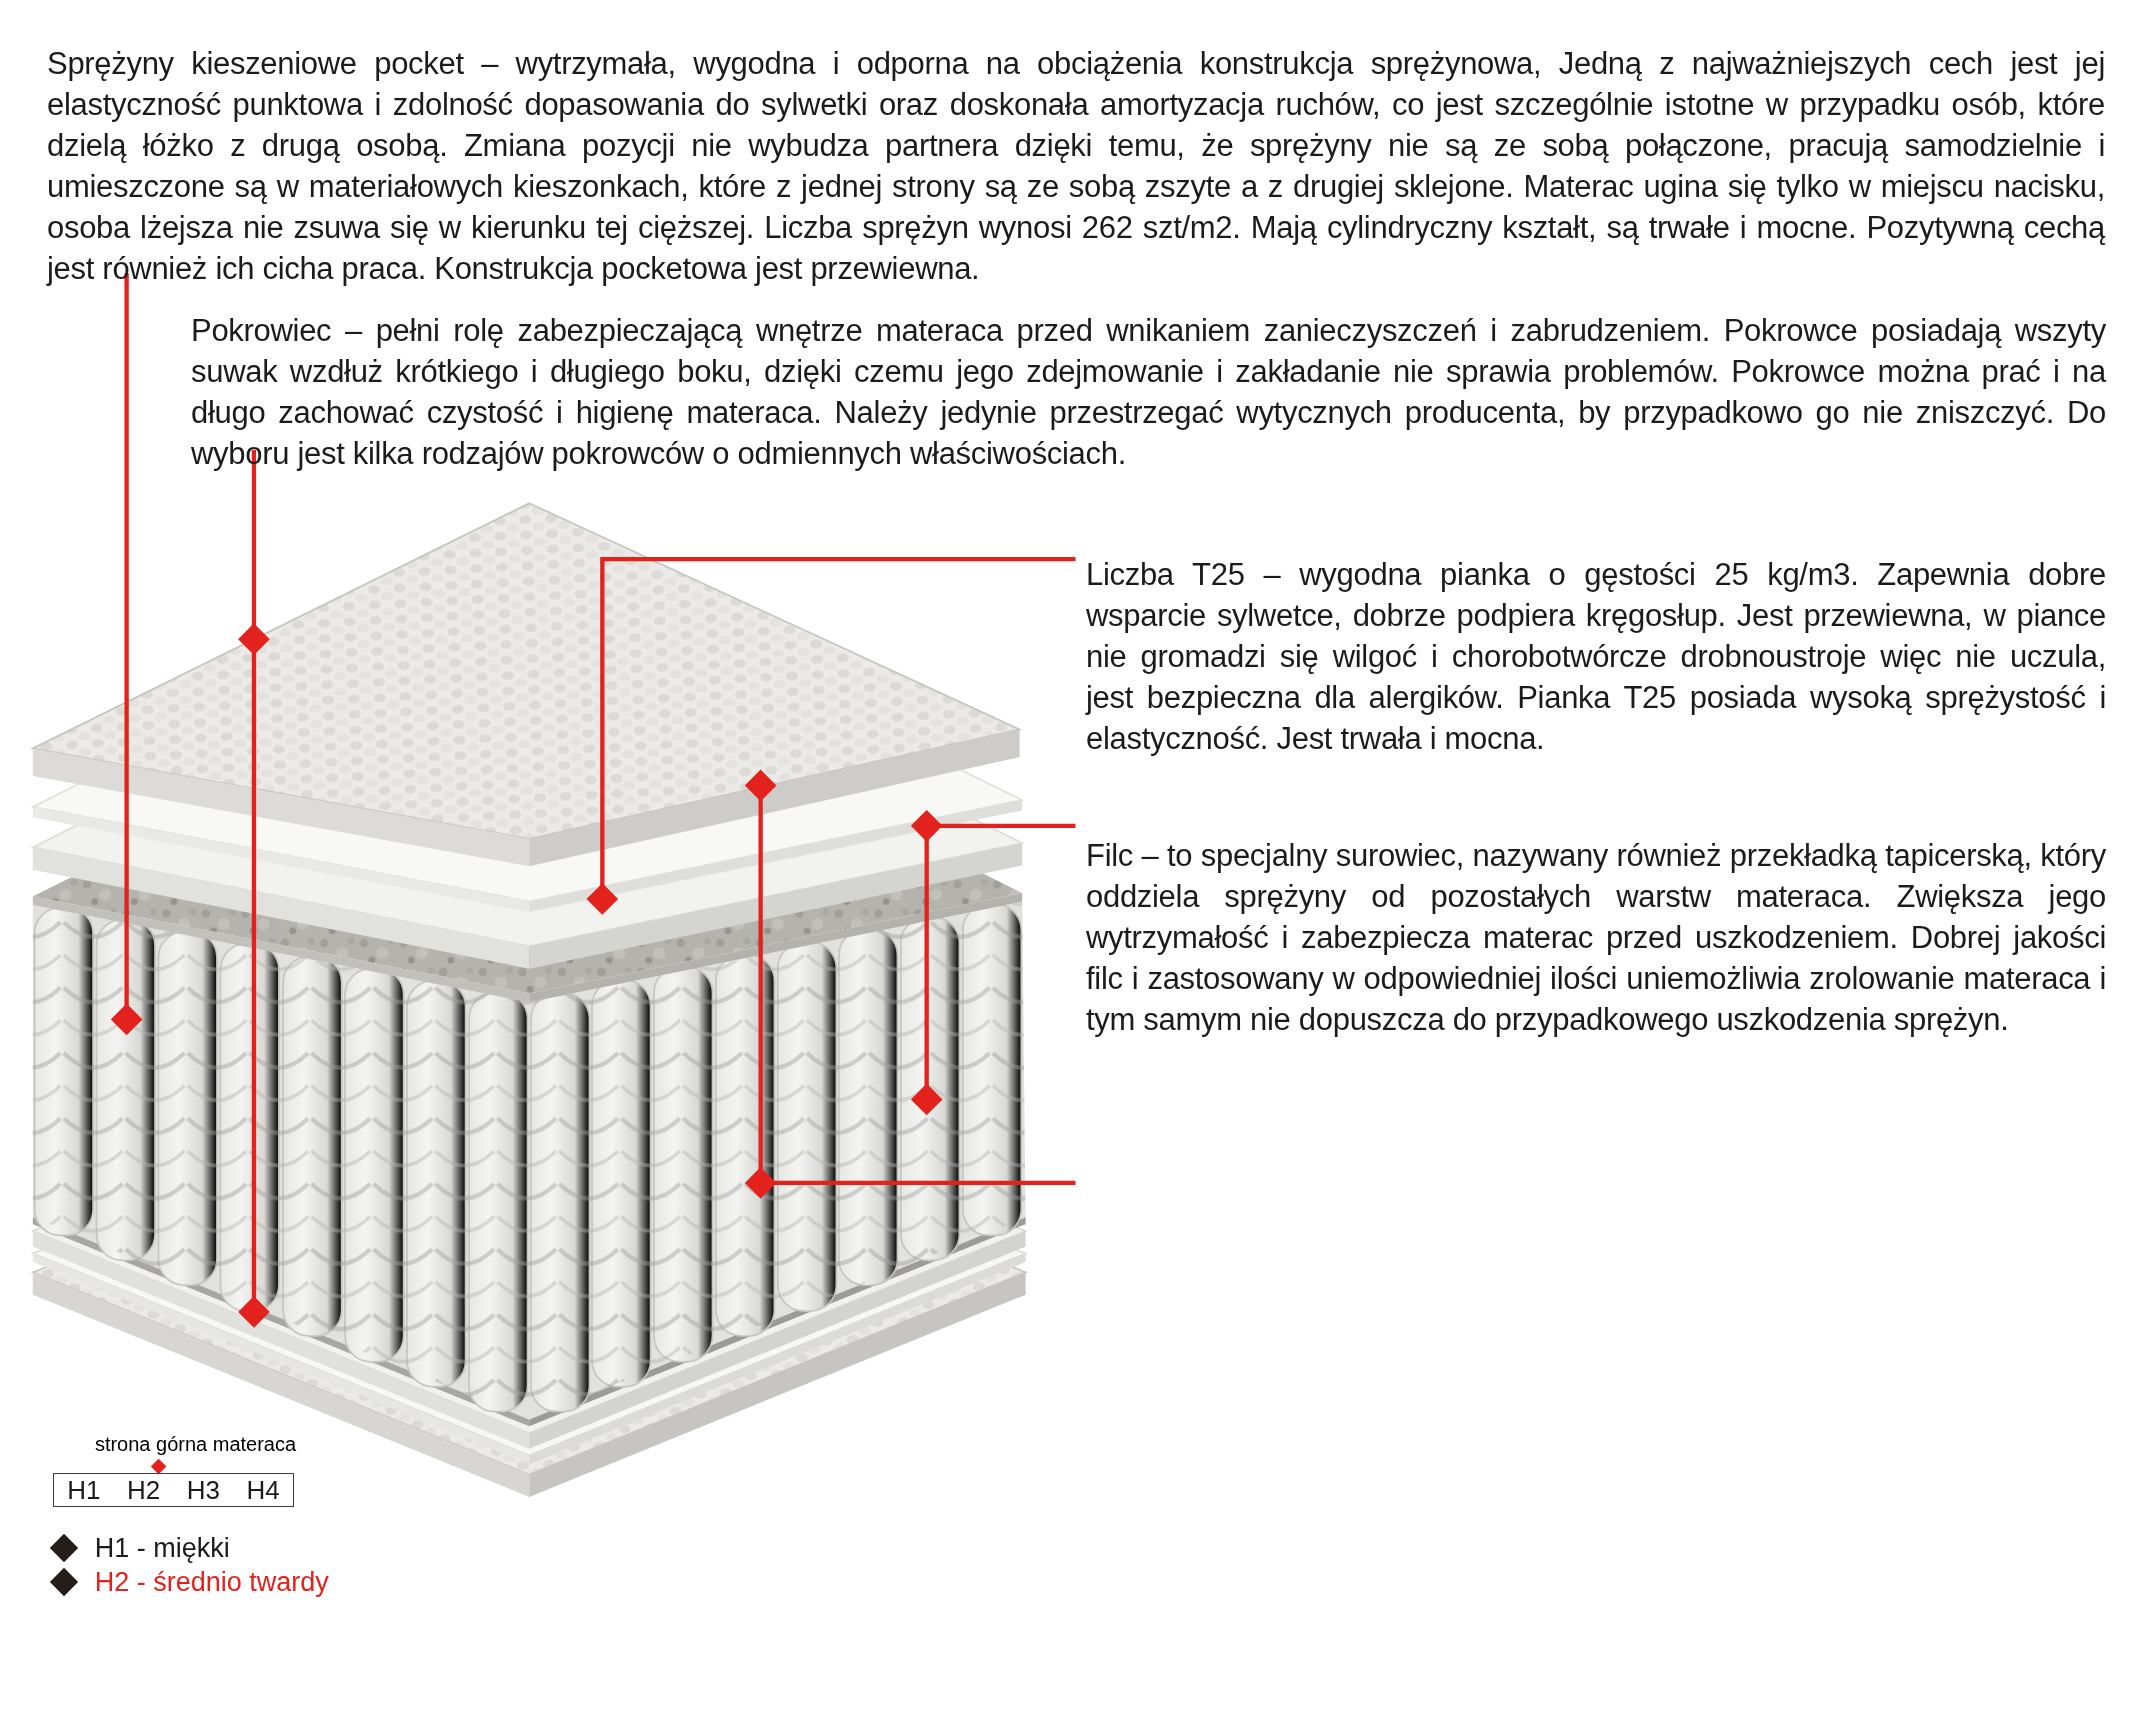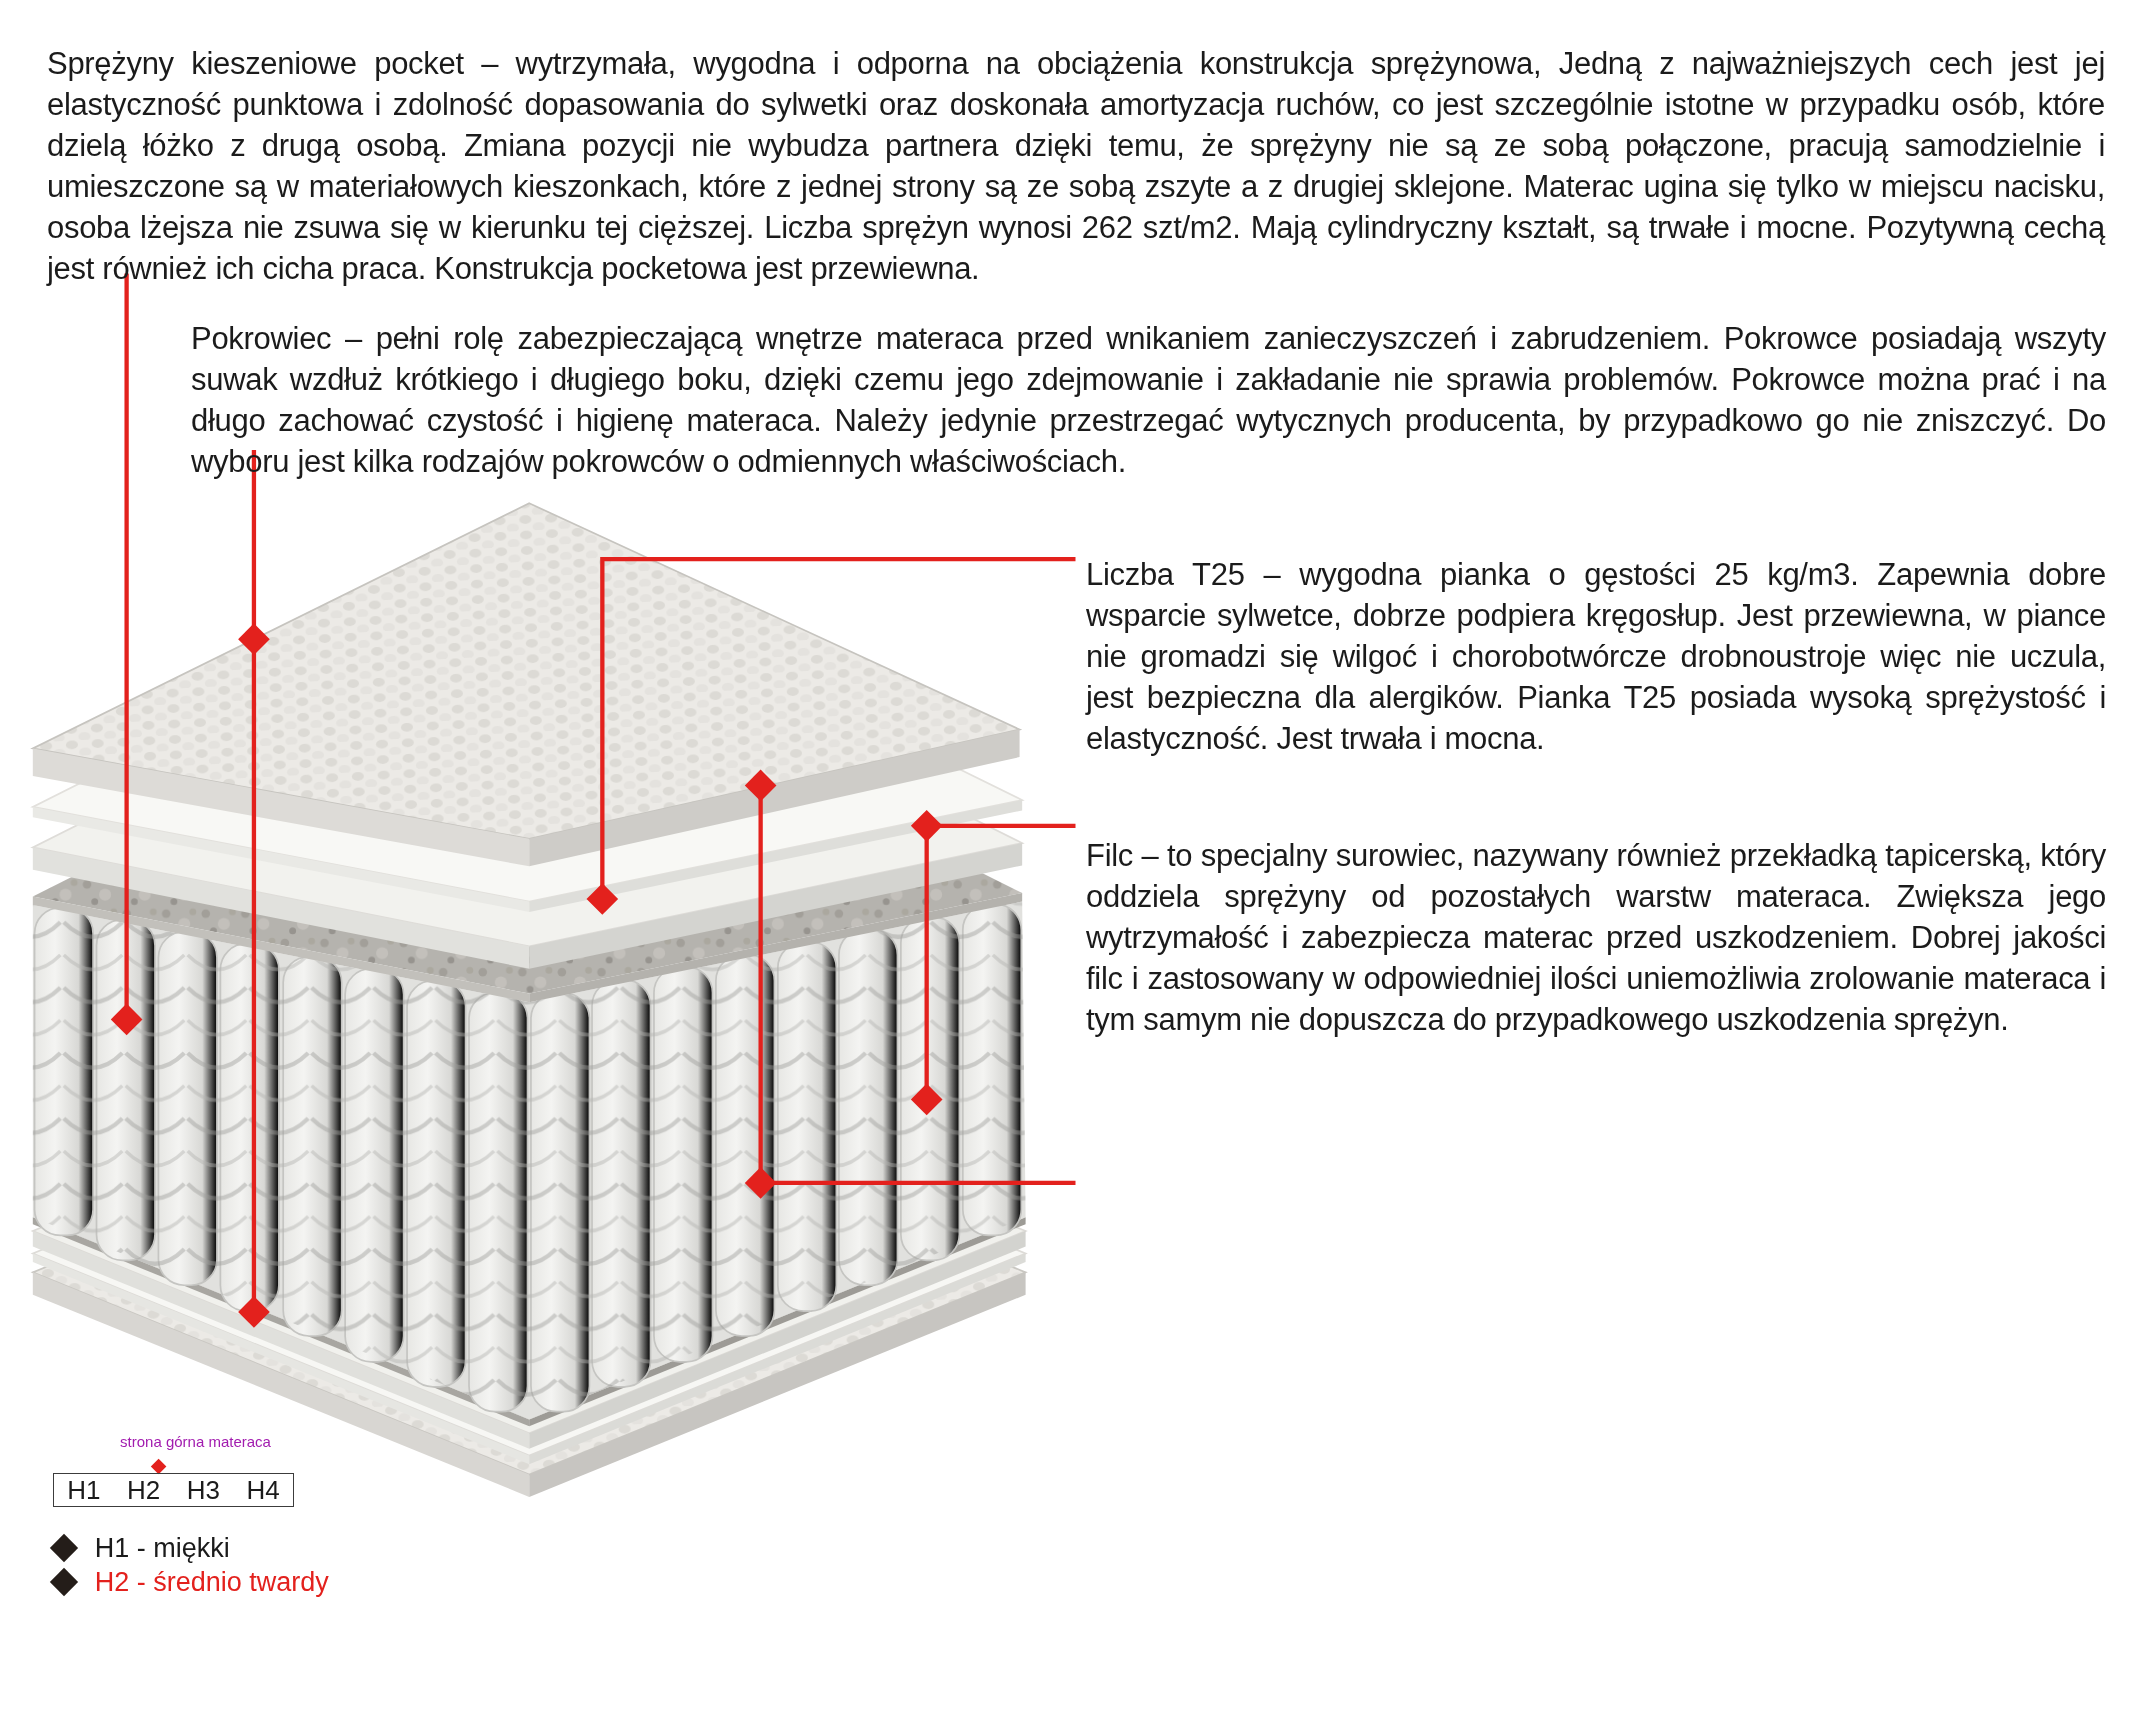--- a/index.html
+++ b/index.html
@@ -10,29 +10,29 @@
   .canvas{
     position:relative;width:2151px;height:1724px;background:#ffffff;overflow:hidden;
     font-family:"Liberation Sans", sans-serif;color:var(--ink);
   }
   .para{
     position:absolute;text-align:justify;
     font-size:31px;line-height:41px;letter-spacing:-0.3px;
   }
   .para b{font-weight:normal;}
   .para-top{left:47px;top:12px;width:2058px;}
-  .para-pokrowiec{left:191px;top:287px;width:1915px;}
+  .para-pokrowiec{left:191px;top:279px;width:1915px;}
   .para-right{left:1086px;width:1020px;}
   .para-pianka{top:523px;}
   .para-filc{top:804px;}
   .para-wlokno{top:1105px;}
   .illu{position:absolute;left:0;top:0;width:2151px;height:1724px;}
   .scale-label{
     position:absolute;left:53px;top:1433px;width:285px;
-    font-size:15px;text-align:center;color:#a21caf;
+    font-size:20px;text-align:center;color:#000000;
   }
   .scale-marker{
     position:absolute;left:153px;top:1461px;width:11.2px;height:11.2px;
     background:var(--accent);transform:rotate(45deg);
   }
   .scale-box{
     position:absolute;left:53px;top:1473px;width:241px;height:34px;
     border:1.7px solid #3c3c3c;display:flex;align-items:center;box-sizing:border-box;
   }
   .scale-cell{flex:1;text-align:center;font-size:26px;color:#1b1b1b;}

